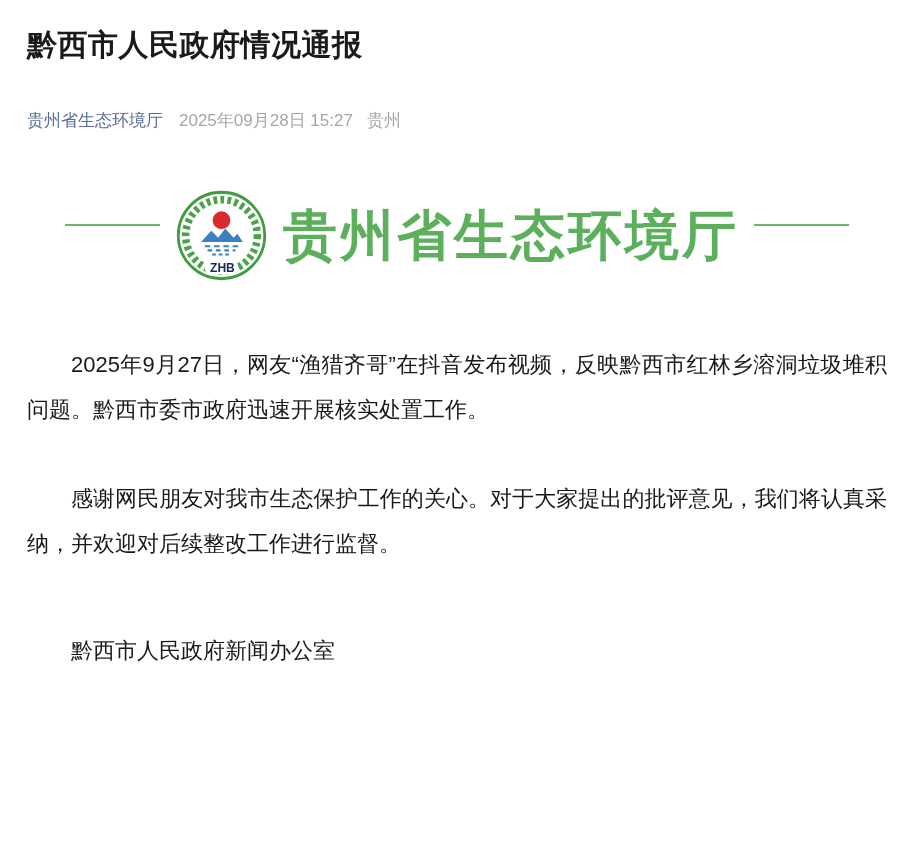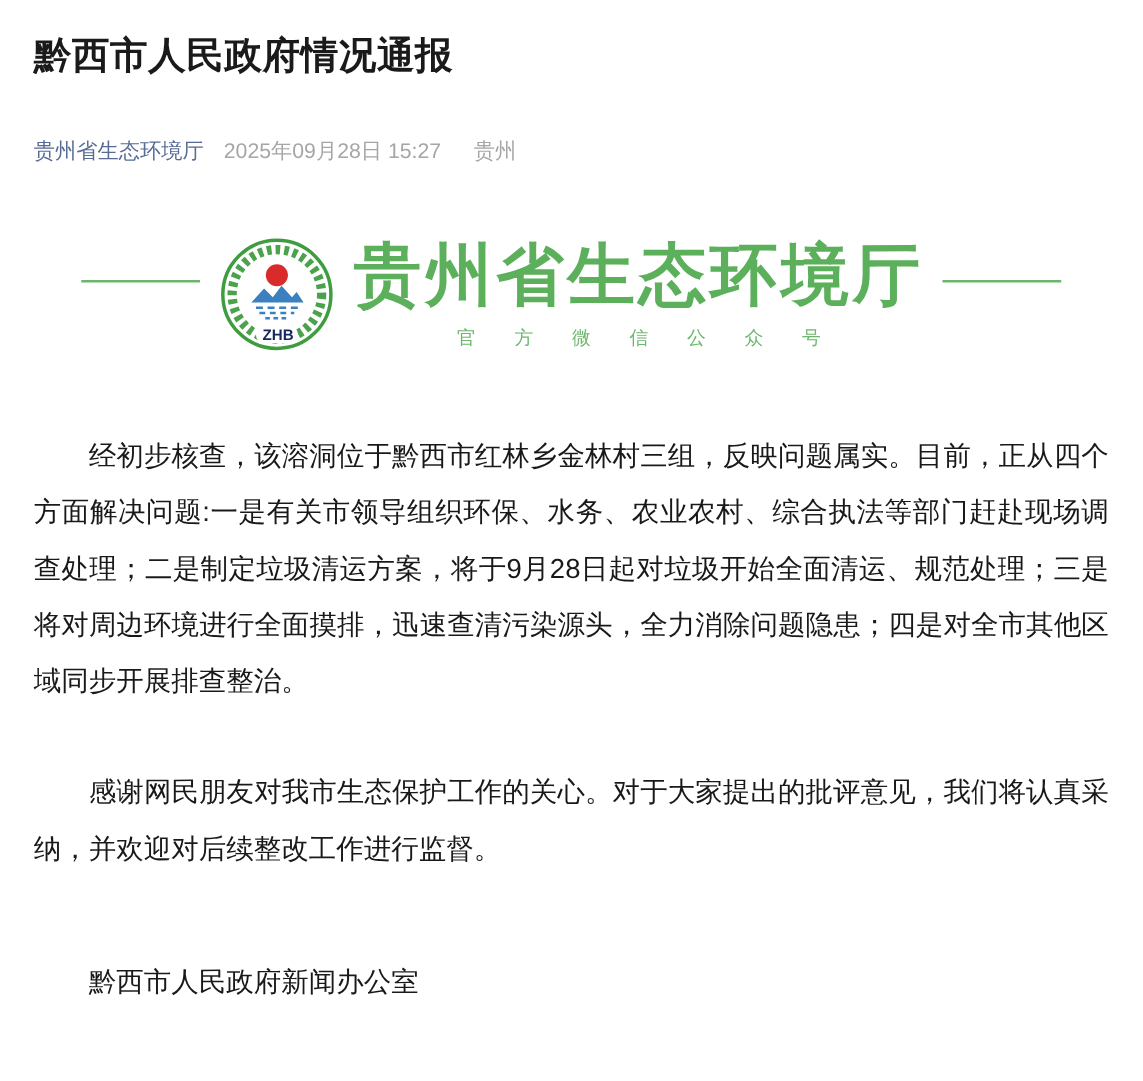--- a/index.html
+++ b/index.html
@@ -32,21 +32,21 @@
     margin-bottom: 50px;
   }
   .account-link {
     color: #576b95;
     text-decoration: none;
     margin-right: 16px;
     cursor: pointer;
   }
   .pub-date {
     color: #a6a6a6;
-    margin-right: 26px;
+    margin-right: 14px;
   }
   .pub-loc {
     color: #a6a6a6;
     margin-top: 26px;
   }
   
   .banner {
     display: flex;
     align-items: center;
     justify-content: center;
@@ -134,28 +134,27 @@
           <line x1="35" y1="66" x2="65" y2="66" stroke-dasharray="5 4"></line>
           <line x1="40" y1="70.5" x2="60" y2="70.5" stroke-dasharray="4 3"></line>
         </g>
         <rect x="32" y="77" width="36" height="15" rx="7" fill="#ffffff"></rect>
         <text x="51" y="89" text-anchor="middle" font-size="13" font-weight="bold" fill="#16275c">ZHB</text>
       </svg>
     </span>
 
     <div class="banner-text">
       <div class="banner-org">贵州省生态环境厅</div>
-      <div class="banner-sub">官方微信公众号</div>
     </div>
 
     <span class="hline"></span>
   </div>
 
   <div class="body-text">
-    <p>经初步核查，该溶洞位于黔西市红林乡金林村三组，反映问题属实。目前，正从四个方面解决问题:一是有关市领导组织环保、水务、农业农村、综合执法等部门赶赴现场调查处理；二是制定垃圾清运方案，将于9月28日起对垃圾开始全面清运、规范处理；三是将对周边环境进行全面摸排，迅速查清污染源头，全力消除问题隐患；四是对全市其他区域同步开展排查整治。</p>
+    <p>2025年9月27日，网友“渔猎齐哥”在抖音发布视频，反映黔西市红林乡溶洞垃圾堆积问题。黔西市委市政府迅速开展核实处置工作。</p>
     <p>感谢网民朋友对我市生态保护工作的关心。对于大家提出的批评意见，我们将认真采纳，并欢迎对后续整改工作进行监督。</p>
 
     <div class="signature">
       <p>黔西市人民政府新闻办公室</p>
 
     </div>
   </div>
 
 </div>
 

